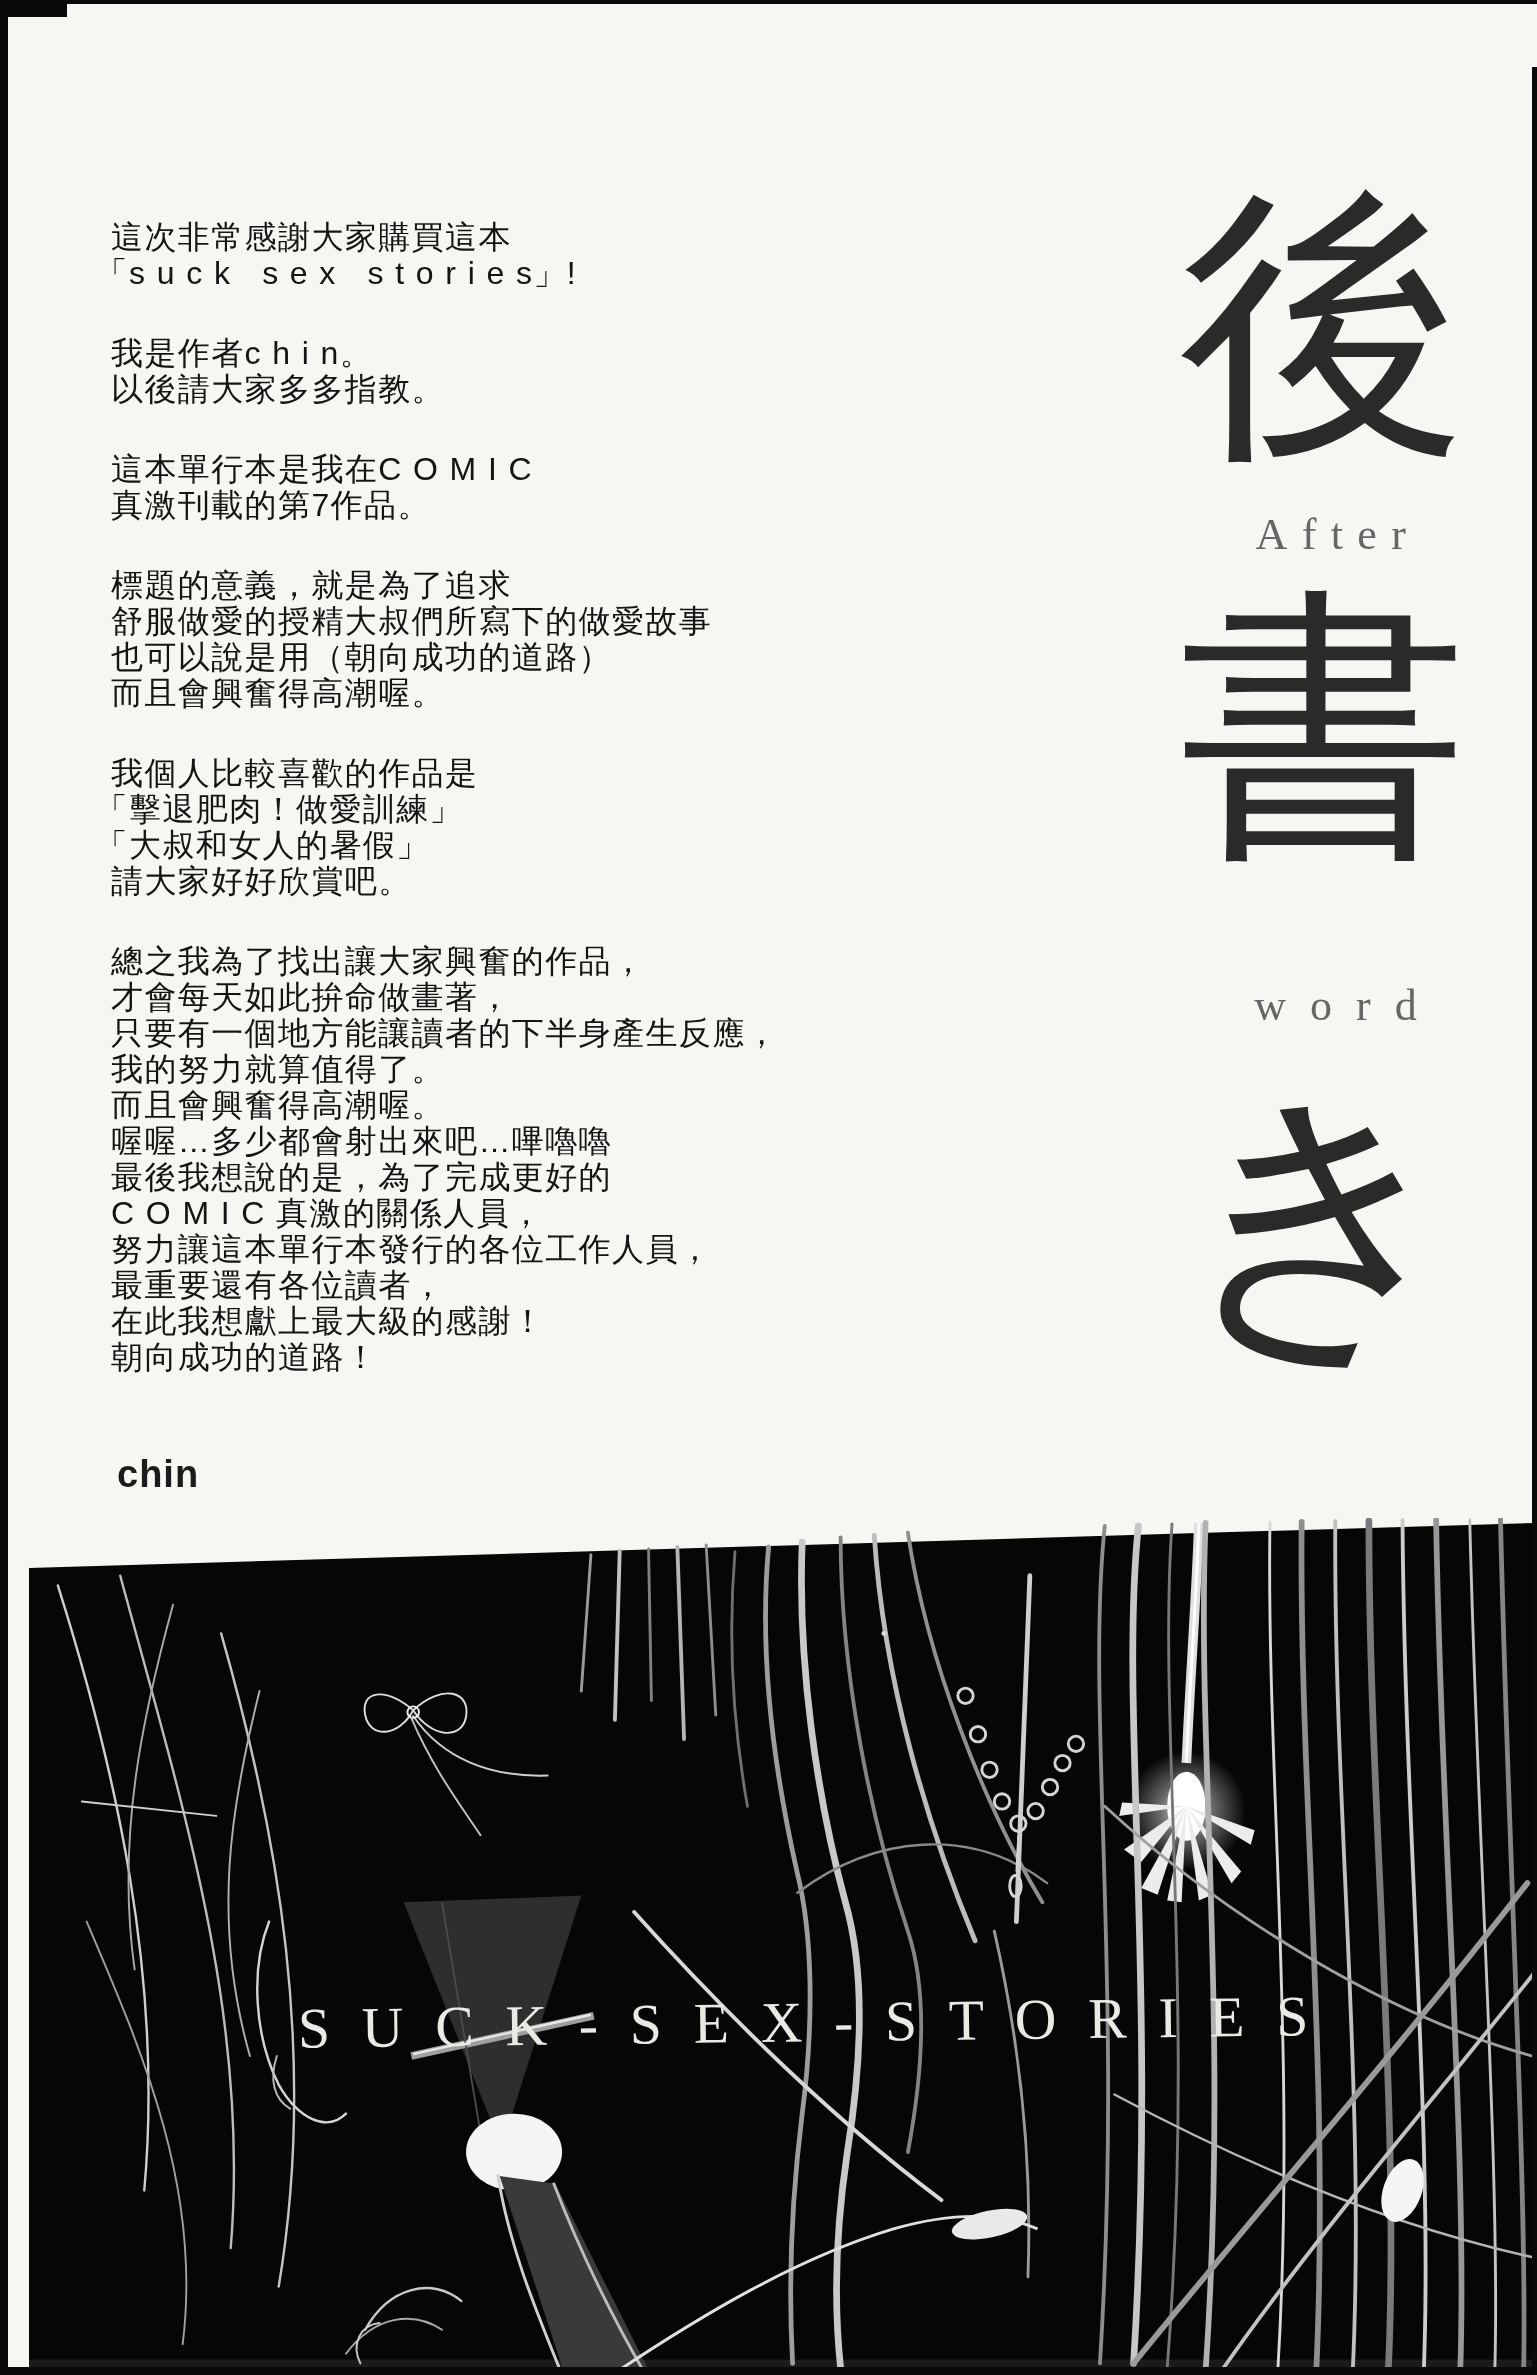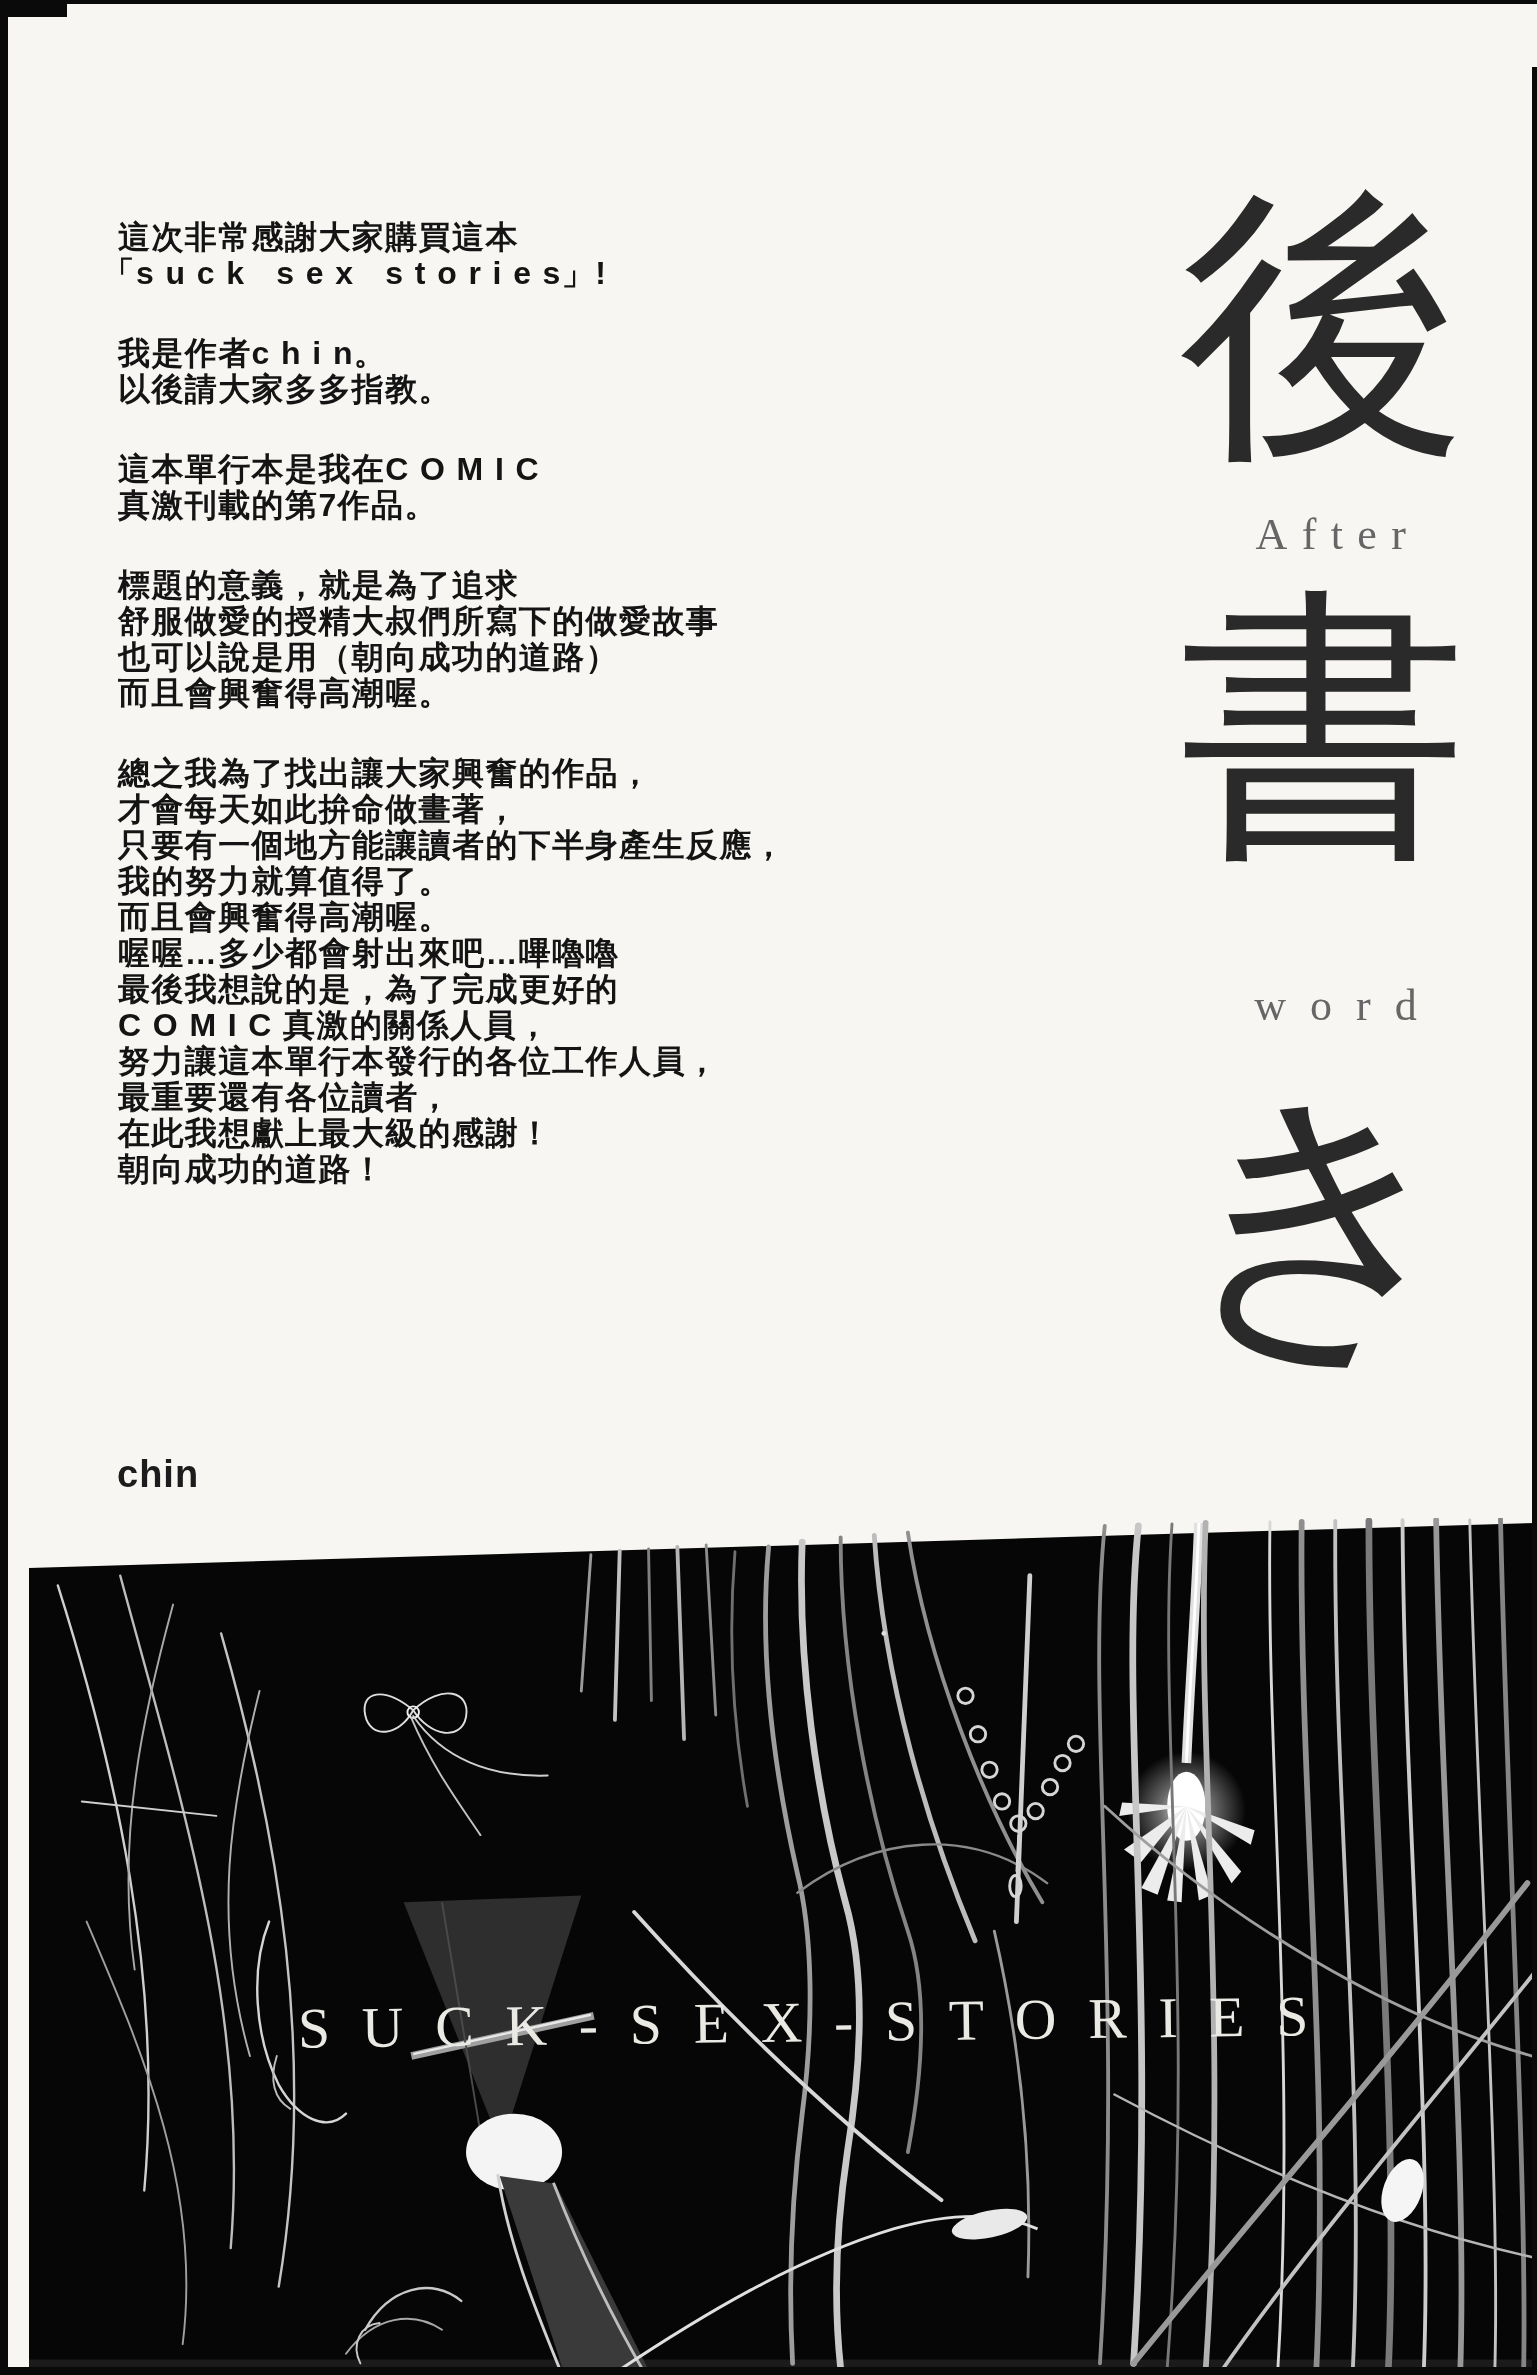--- a/index.html
+++ b/index.html
@@ -11,22 +11,22 @@
   
   .edge{position:absolute;background:#0a0a0a;}
   .edge-top{left:0;top:0;width:1537px;height:3.8px;}
   .edge-left{left:0;top:0;width:7.7px;height:2376px;}
   .edge-right{right:0;top:67px;width:4.8px;height:2309px;}
   .edge-bottom{left:0;bottom:0;width:1537px;height:8.6px;}
   .corner-smudge{position:absolute;left:0;top:0;width:67px;height:17.3px;background:#0a0a0a;}
 
   
   .afterword{
-    position:absolute;left:118px;top:219px;width:961px;
-    color:#141414;font-weight:bold;font-size:32px;line-height:36px;
+    position:absolute;left:111px;top:219px;width:961px;
+    color:#141414;font-weight:normal;font-size:32px;line-height:36px;
     letter-spacing:1.4px;
   }
   .para{margin:0 0 44px 0;}
   .line{white-space:pre;}
   .line.outdent{margin-left:-15.4px;}
   .signature{
     position:absolute;left:117px;top:1453px;
     font-size:38px;letter-spacing:1px;color:#1c1c1c;font-weight:700;
   }
 
@@ -67,20 +67,26 @@
         </div>
         <div class="para">
           <div class="line">這本單行本是我在C O M I C</div>
           <div class="line">真激刊載的第7作品。</div>
         </div>
         <div class="para">
           <div class="line">標題的意義，就是為了追求</div>
           <div class="line">舒服做愛的授精大叔們所寫下的做愛故事</div>
           <div class="line">也可以說是用（朝向成功的道路）</div>
           <div class="line">而且會興奮得高潮喔。</div>
+        </div>
+        <div class="para">
+          <div class="line">我個人比較喜歡的作品是</div>
+          <div class="line outdent">「擊退肥肉！做愛訓練」</div>
+          <div class="line outdent">「大叔和女人的暑假」</div>
+          <div class="line">請大家好好欣賞吧。</div>
         </div>
         <div class="para">
           <div class="line">總之我為了找出讓大家興奮的作品，</div>
           <div class="line">才會每天如此拚命做畫著，</div>
           <div class="line">只要有一個地方能讓讀者的下半身產生反應，</div>
           <div class="line">我的努力就算值得了。</div>
           <div class="line">而且會興奮得高潮喔。</div>
           <div class="line">喔喔…多少都會射出來吧…嗶嚕嚕</div>
           <div class="line">最後我想說的是，為了完成更好的</div>
           <div class="line">C O M I C 真激的關係人員，</div>

